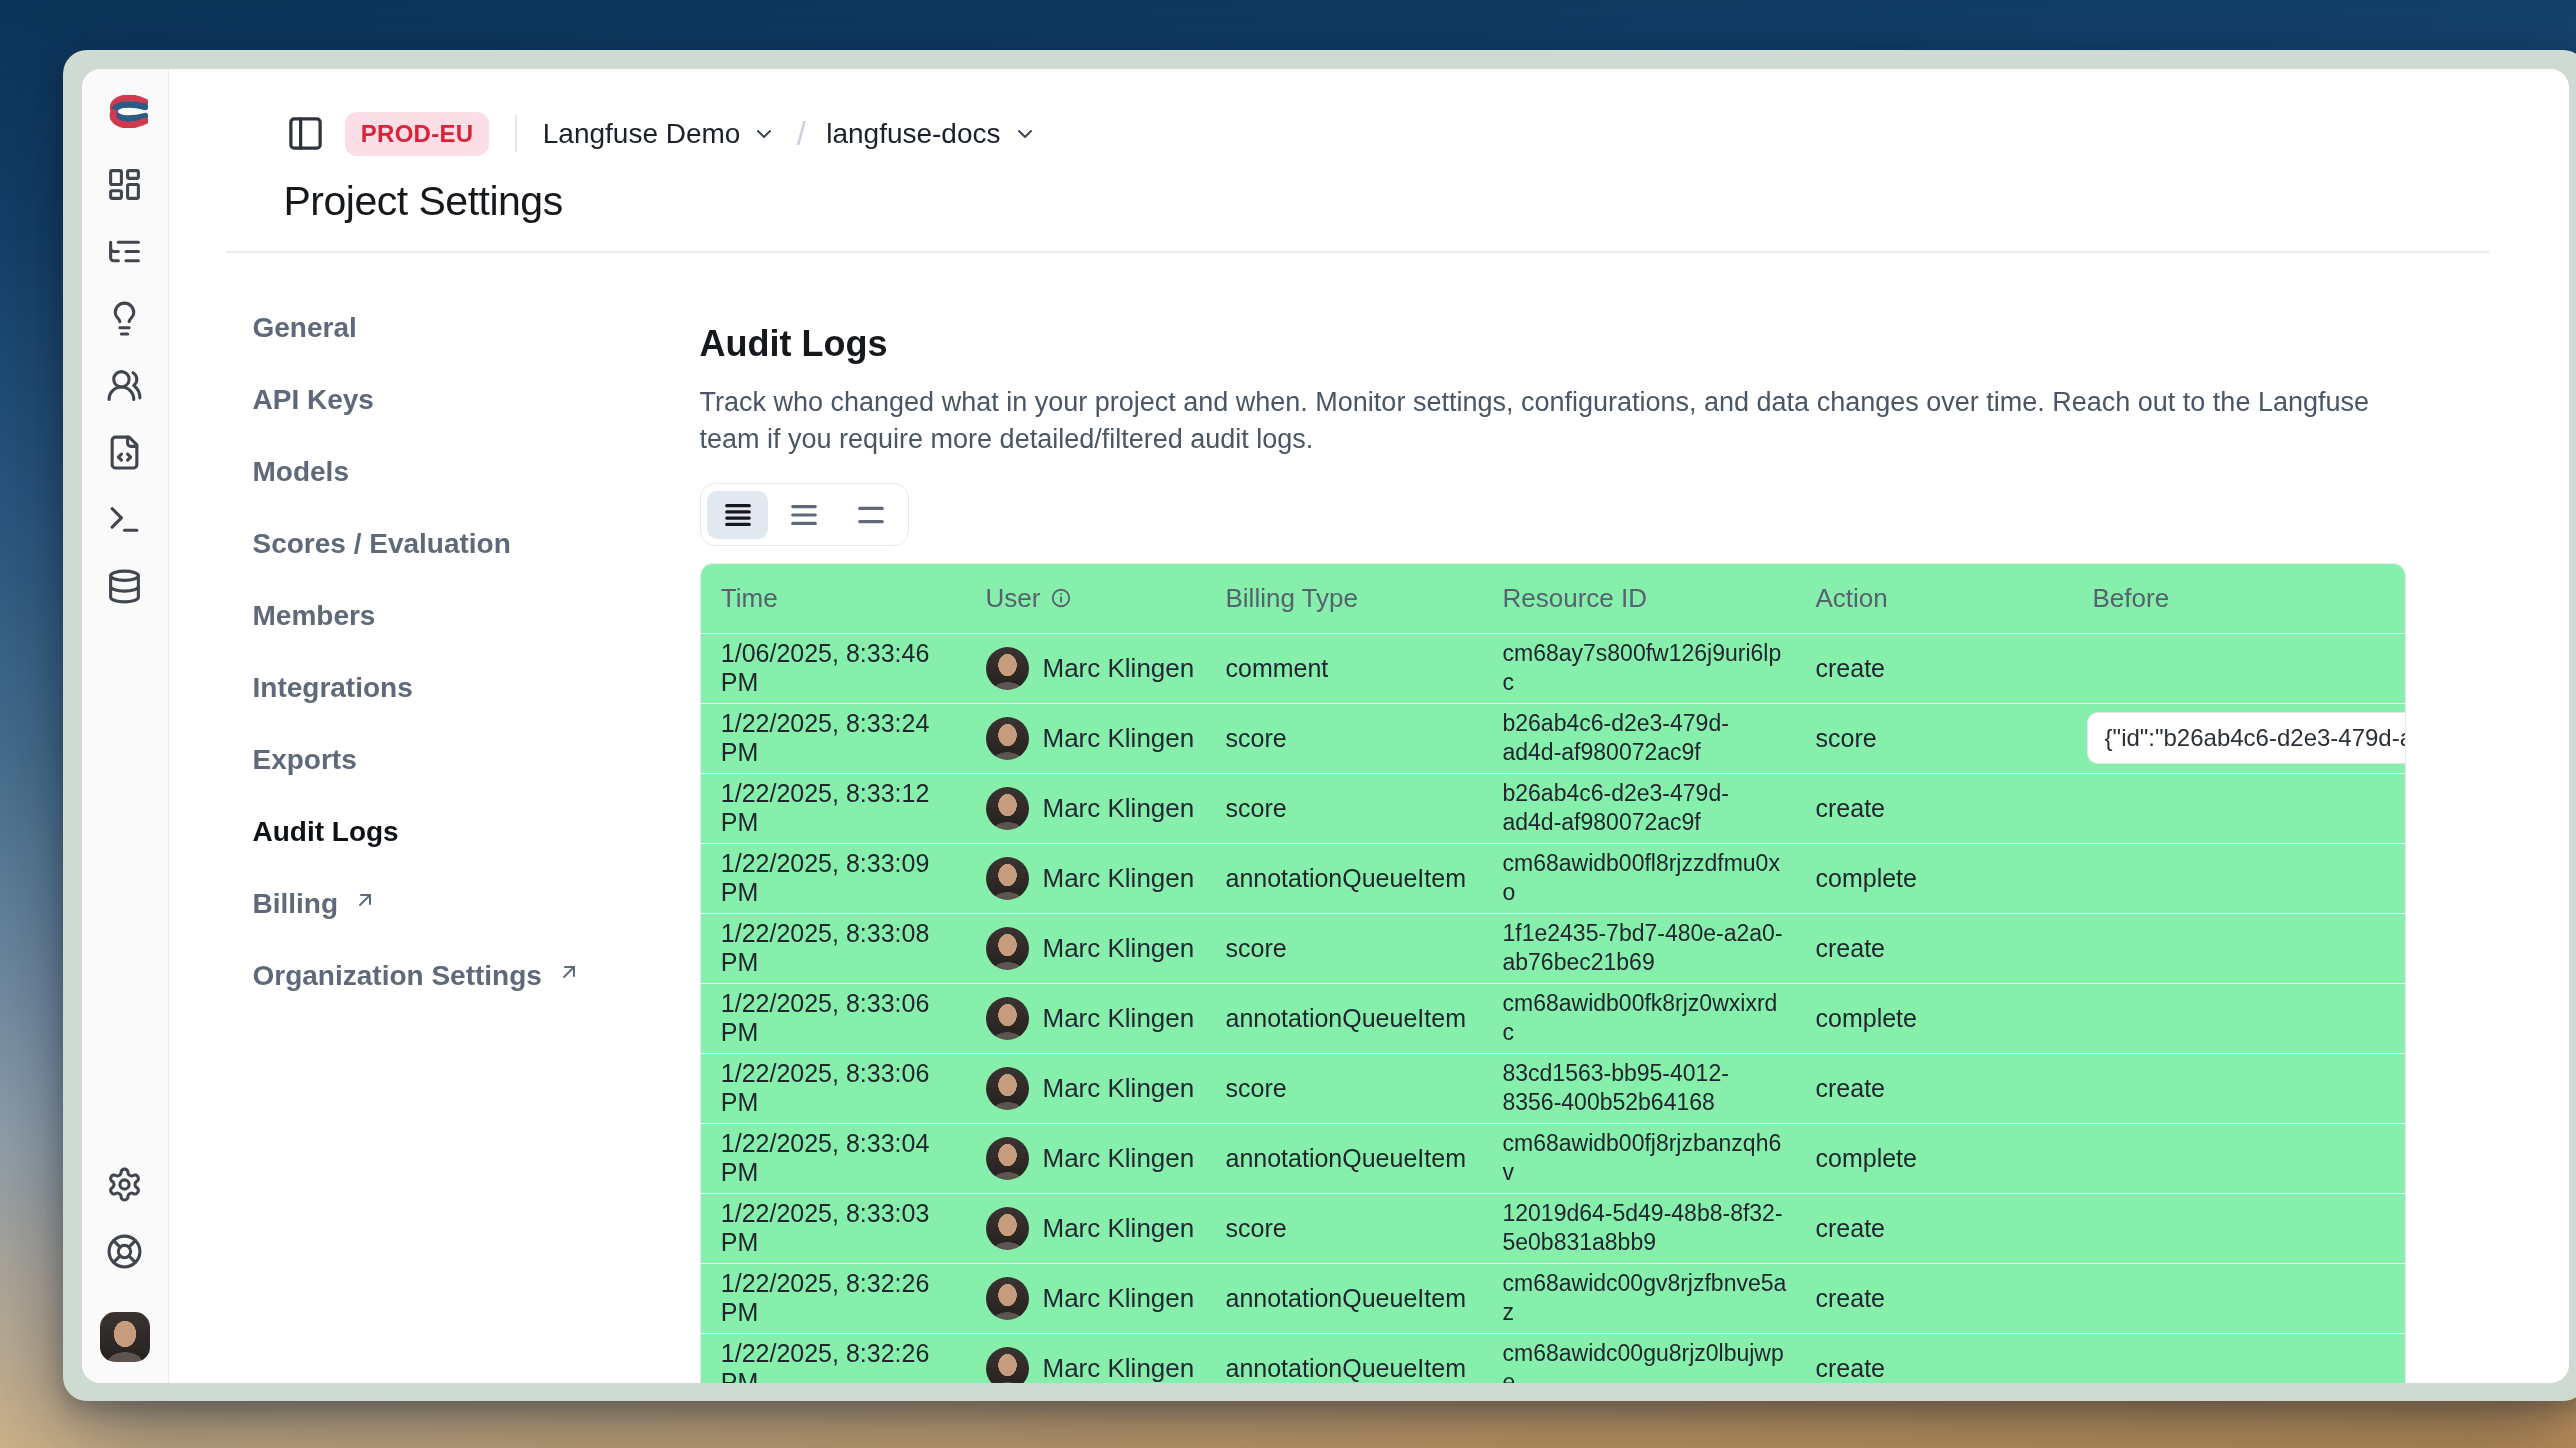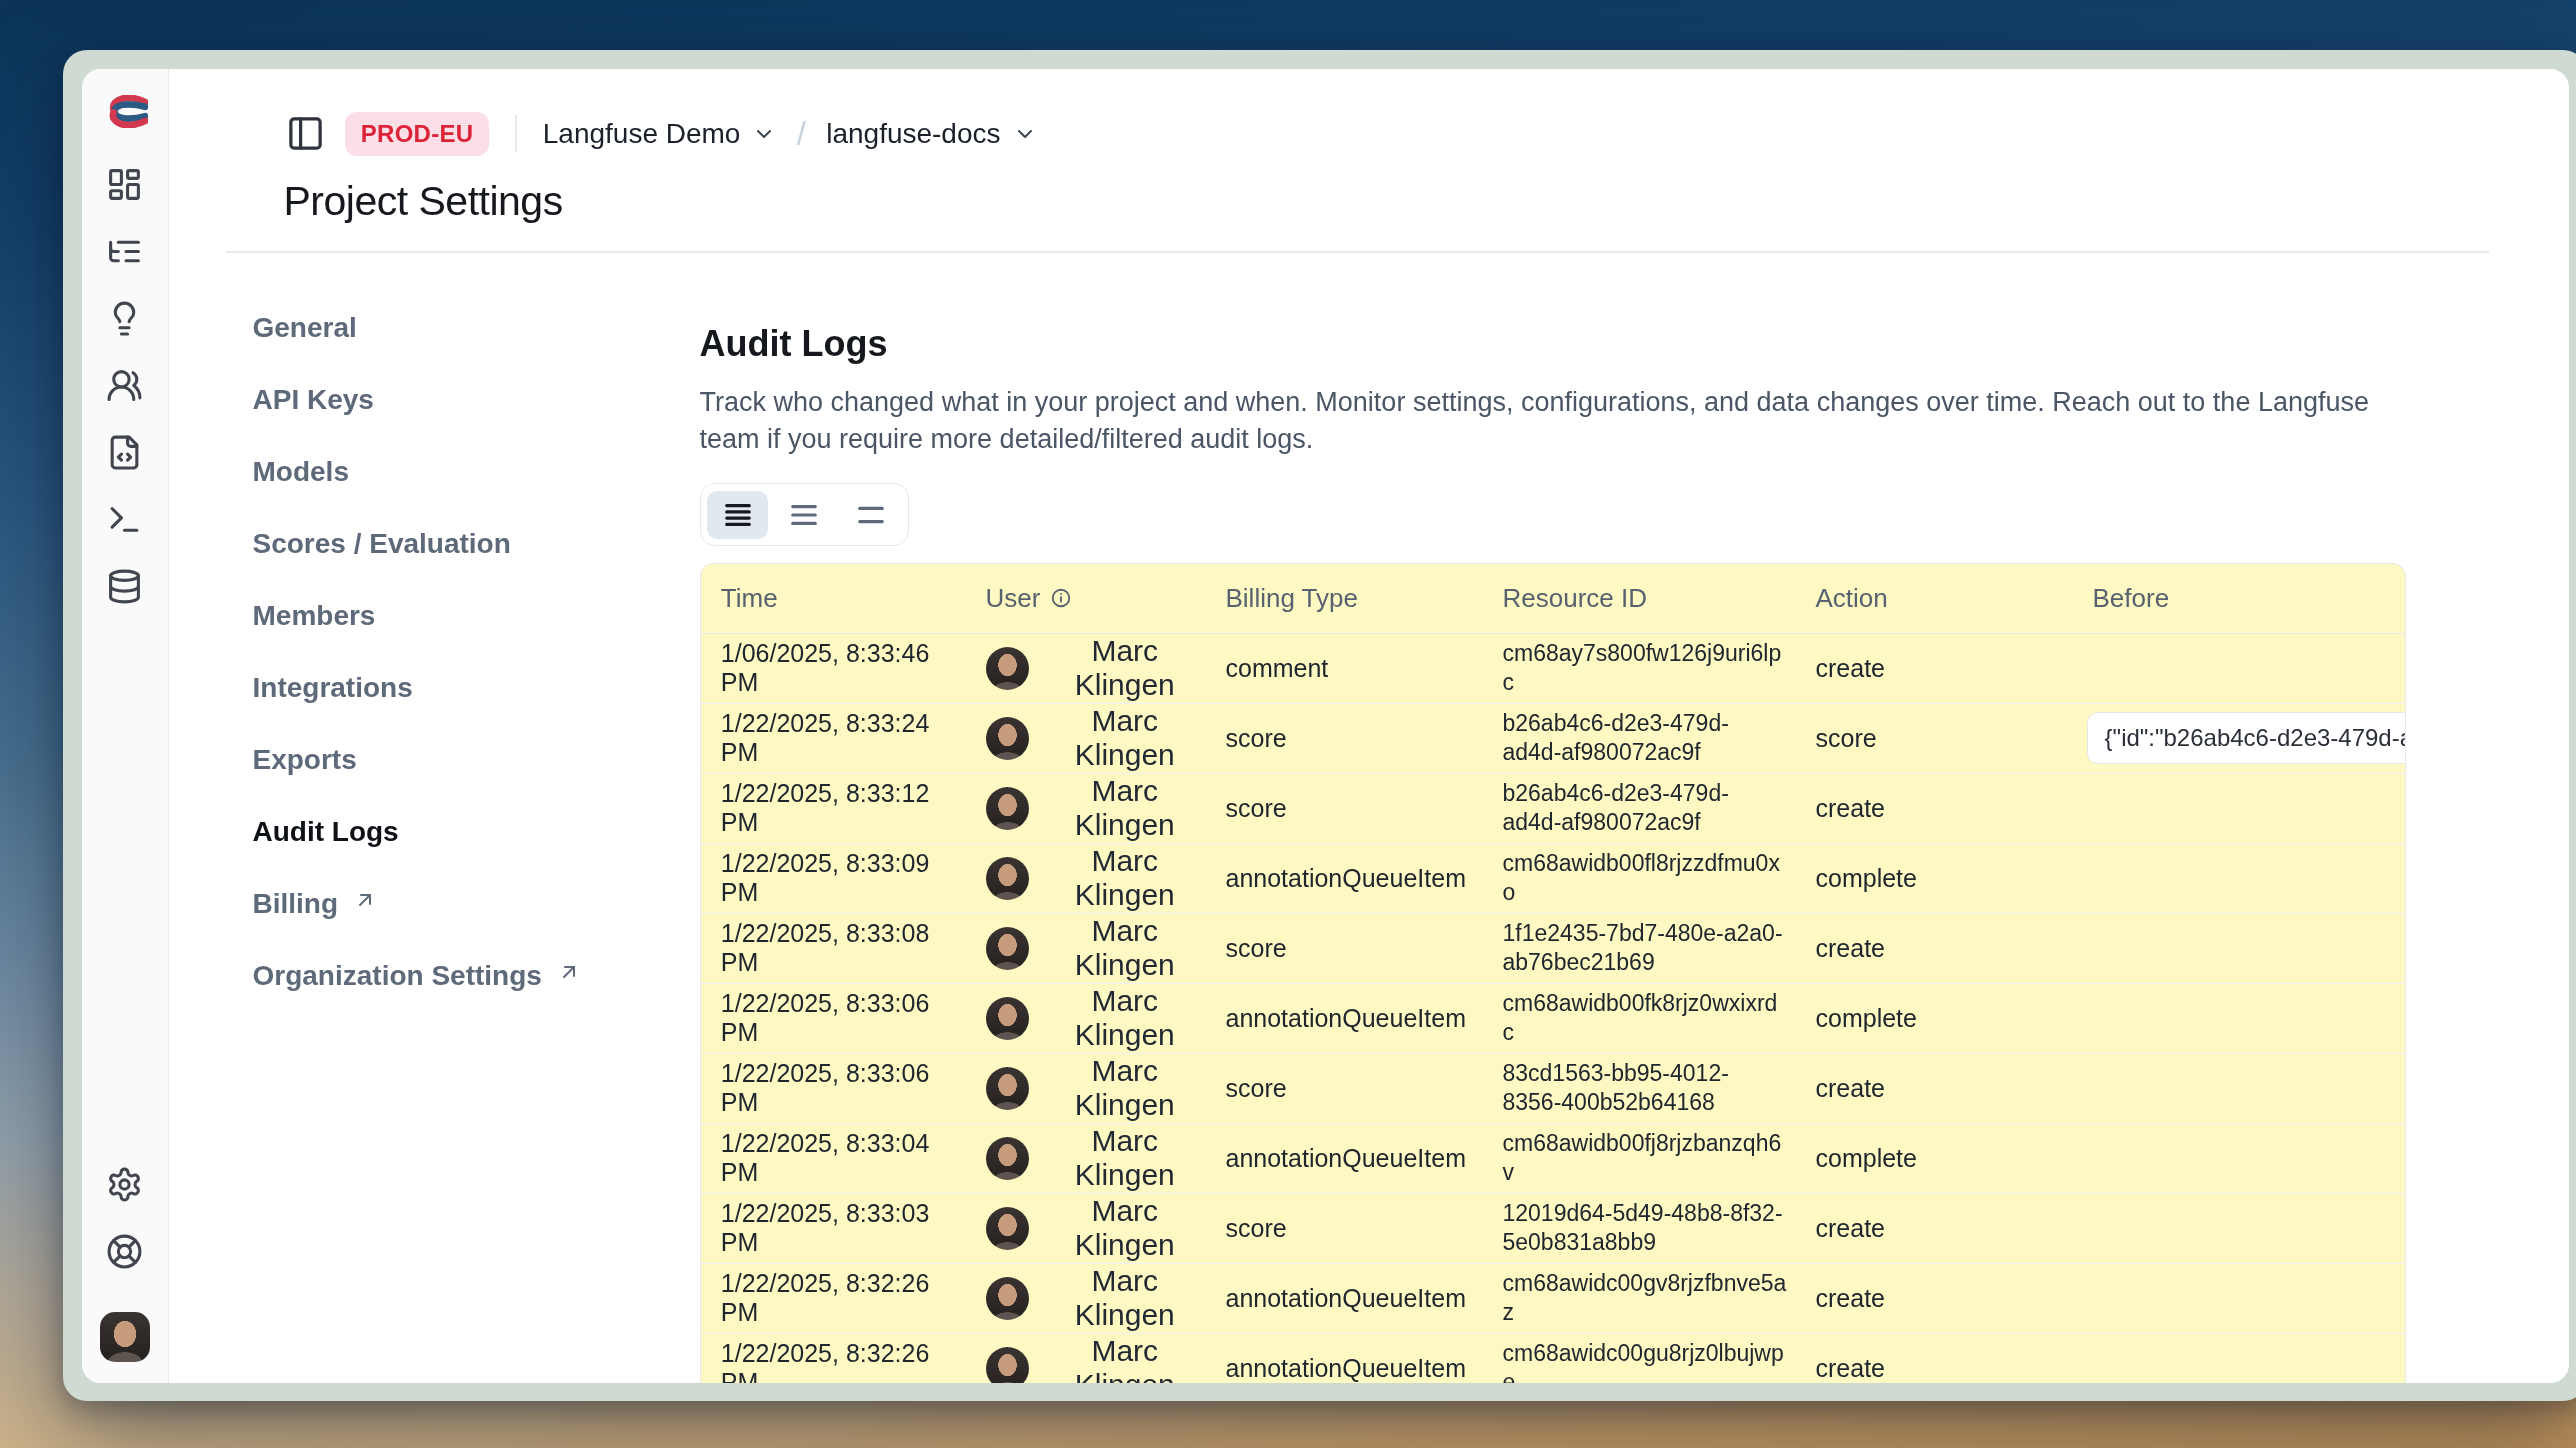--- a/index.html
+++ b/index.html
@@ -60,28 +60,28 @@
     font-size:28px;font-weight:600;color:#5e6a7a;
   }
   .nav-item.active{color:#0e1116;}
   .panel{flex:1;min-width:0;padding-top:70px;}
   .audit-title{font-size:36px;font-weight:700;color:#15181d;}
   .audit-desc{margin-top:19.4px;font-size:27px;line-height:37px;color:#4a5565;max-width:1706px;}
   .toggle{margin-top:25px;display:inline-flex;border:1.8px solid #e5e9ef;border-radius:15px;padding:6.5px;gap:5.5px;background:#fff;}
   .tbtn{width:61px;height:48px;border-radius:10.2px;display:grid;place-items:center;color:#5e6a7a;background:none;border:none;cursor:pointer;}
   .tbtn.active{background:#e2e8f0;color:#15181d;}
   
-  .table{margin-top:16.6px;width:1706px;border:1.8px solid #e5e9ef;border-radius:13px;overflow:hidden;background:#fef9c3;}
+  .table{margin-top:16.6px;width:1706px;border:1.8px solid #e5e9ef;border-radius:13px;overflow:hidden;background:#86efac;}
   .thead,.trow{display:grid;grid-template-columns:285px 240px 277px 313px 277px 1fr;align-items:center;}
   .thead{height:70px;border-bottom:1.8px solid #e5e9ef;color:#57616f;font-size:26px;font-weight:500;}
   .th{display:flex;align-items:center;gap:9.2px;}
   .th:first-child,.trow>.td:first-child{padding-left:20.3px;}
   .trow{min-height:61px;border-bottom:1.8px solid #eef1f6;font-size:25px;color:#20262e;}
   .td{padding-right:18.5px;}
-  .c-user{display:flex;align-items:center;gap:14px;font-size:30px;color:#232932;text-align:center;}
+  .c-user{display:flex;align-items:center;gap:14px;font-size:26px;color:#232932;text-align:center;}
   .avatar{
     width:43px;height:43px;border-radius:50%;flex:none;
     background:
       radial-gradient(ellipse 13px 15.7px at 50% 42%, #c69c7d 0 70%, rgba(0,0,0,0) 72%),
       radial-gradient(ellipse 20.3px 12px at 50% 102%, #5d544f 0 70%, rgba(0,0,0,0) 74%),
       linear-gradient(#3a3431,#25211f);
   }
   .c-id{font-size:23px;line-height:29px;overflow-wrap:anywhere;padding-right:28px;padding-top:5.5px;padding-bottom:5.5px;}
   .before-box{
     height:52px;display:flex;align-items:center;border:1.8px solid #e2e7ee;border-radius:11px;

